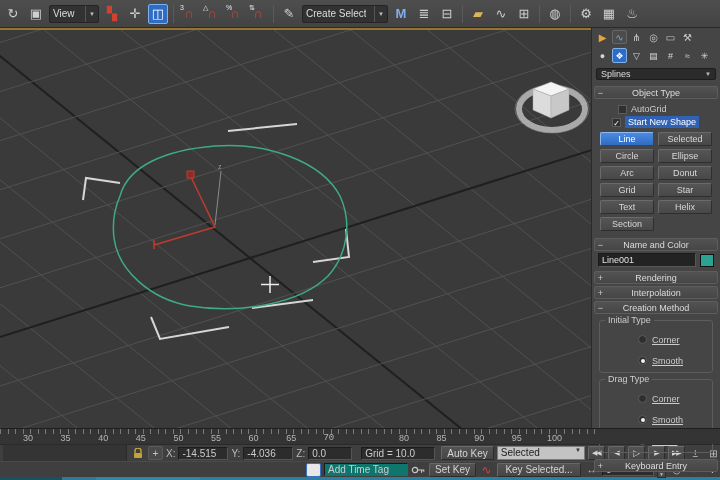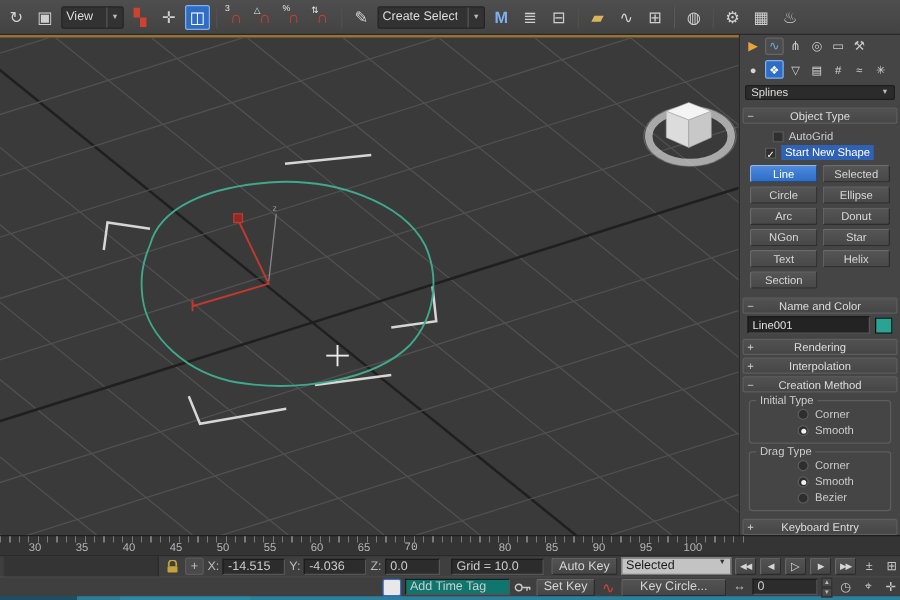--- a/index.html
+++ b/index.html
@@ -56,21 +56,21 @@
   .ot-grid { display:grid; grid-template-columns:1fr 1fr; gap:3px 4px; padding:3px 4px 1px 4px; }
   .obtn { height:14px; background:linear-gradient(#555,#484848); border:1px solid; border-color:#6a6a6a #2e2e2e #2e2e2e #6a6a6a;
     border-radius:2px; color:#d8d8d8; display:flex; align-items:center; justify-content:center; }
   .obtn.active { background:linear-gradient(#4b8ae0,#2f6cc4); border-color:#8db7ef #1c4a8e #1c4a8e #8db7ef; color:#fff; }
   .nc-row { display:flex; gap:4px; align-items:center; padding:2px 4px; }
   .nfield { flex:1; height:14px; background:#232323; border:1px solid; border-color:#1a1a1a #565656 #565656 #1a1a1a;
     color:#e2e2e2; display:flex; align-items:center; padding:0 3px; }
   .swatch { width:14px; height:13px; background:var(--swatch,#2ba393); border:1px solid #111; flex:none; }
   .group { border:1px solid #5d5d5d; border-radius:3px; margin:6px 5px 4px 5px; padding:4px 0 3px 0; position:relative; }
   .group-label { position:absolute; top:-6px; left:5px; background:#454545; padding:0 3px; color:#ccc; }
-  .radio-row { display:flex; align-items:flex-end; gap:5px; margin:0 0 2px 38px; height:11px; }
+  .radio-row { display:flex; align-items:flex-start; gap:5px; margin:10px 0 2px 38px; height:11px;text-decoration:underline; }
   .radio { width:9px; height:9px; border-radius:50%; background:#2e2e2e; border:1px solid #5c5c5c; position:relative; flex:none;}
   .radio.sel::after { content:""; position:absolute; left:2px; top:2px; width:4px; height:4px; border-radius:50%; background:#f0f0f0; }
   
   .ruler { height:16px; background:#343434; border-top:1px solid #1e1e1e; position:relative; }
   .ruler .ticks { position:absolute; left:0; top:0; width:600px; height:5px;
     background:repeating-linear-gradient(90deg,#7a7a7a 0 1px,transparent 1px 7.52px); }
   .ruler .tlabel { position:absolute; top:4px; transform:translateX(-50%); color:#b5b5b5; font-size:9px; }
   
   .srow { height:17px; background:#3f3f3f; border-top:1px solid #2a2a2a; display:flex; align-items:center; gap:3px; padding:0 3px; }
   .brow { height:16px; background:#3f3f3f; border-top:1px solid #4a4a4a; display:flex; align-items:center; gap:3px; padding:0 3px; }
@@ -253,21 +253,21 @@
           <span class="chk">✓</span>
           <span class="hl-label">Start New Shape</span>
         </div>
         <div class="ot-grid">
           <div class="obtn active">Line</div>
           <div class="obtn">Selected</div>
           <div class="obtn">Circle</div>
           <div class="obtn">Ellipse</div>
           <div class="obtn">Arc</div>
           <div class="obtn">Donut</div>
-          <div class="obtn">NGon</div>
+          <div class="obtn">Grid</div>
           <div class="obtn">Star</div>
           <div class="obtn">Text</div>
           <div class="obtn">Helix</div>
           <div class="obtn">Section</div>
         </div>
       </div>
     </div>
 
     <div class="rollout">
       <div class="rhead">
@@ -394,21 +394,21 @@
   <div class="sicon boxed" style="background:#e8e8e8;border-color:#3a6fc4"></div>
   <div class="sfield" style="width:84px;background:#0f766e">Add Time Tag</div>
   <div class="sicon">
     <svg width="17" height="14" viewBox="0 0 17 14">
         <circle cx="4.5" cy="7" r="3" fill="none" stroke="#c9c9c9" stroke-width="1.3"></circle>
         <path d="M7.5,7 L15,7 M12,7 L12,10 M14.5,7 L14.5,9" fill="none" stroke="#c9c9c9" stroke-width="1.3"></path>
       </svg>
   </div>
   <div class="sbtn">Set Key</div>
   <div class="sicon squiggle">∿</div>
-  <div class="sbtn" style="width:84px">Key Circle...</div>
+  <div class="sbtn" style="width:84px">Key Selected...</div>
   <div class="sicon">↔</div>
   <div class="sfield" style="width:52px">0</div>
   <div class="spinners">
     <span>▲</span>
     <span>▼</span>
   </div>
   <div class="sicon">◷</div>
   <div class="sicon">⌖</div>
   <div class="sicon">✛</div>
 

